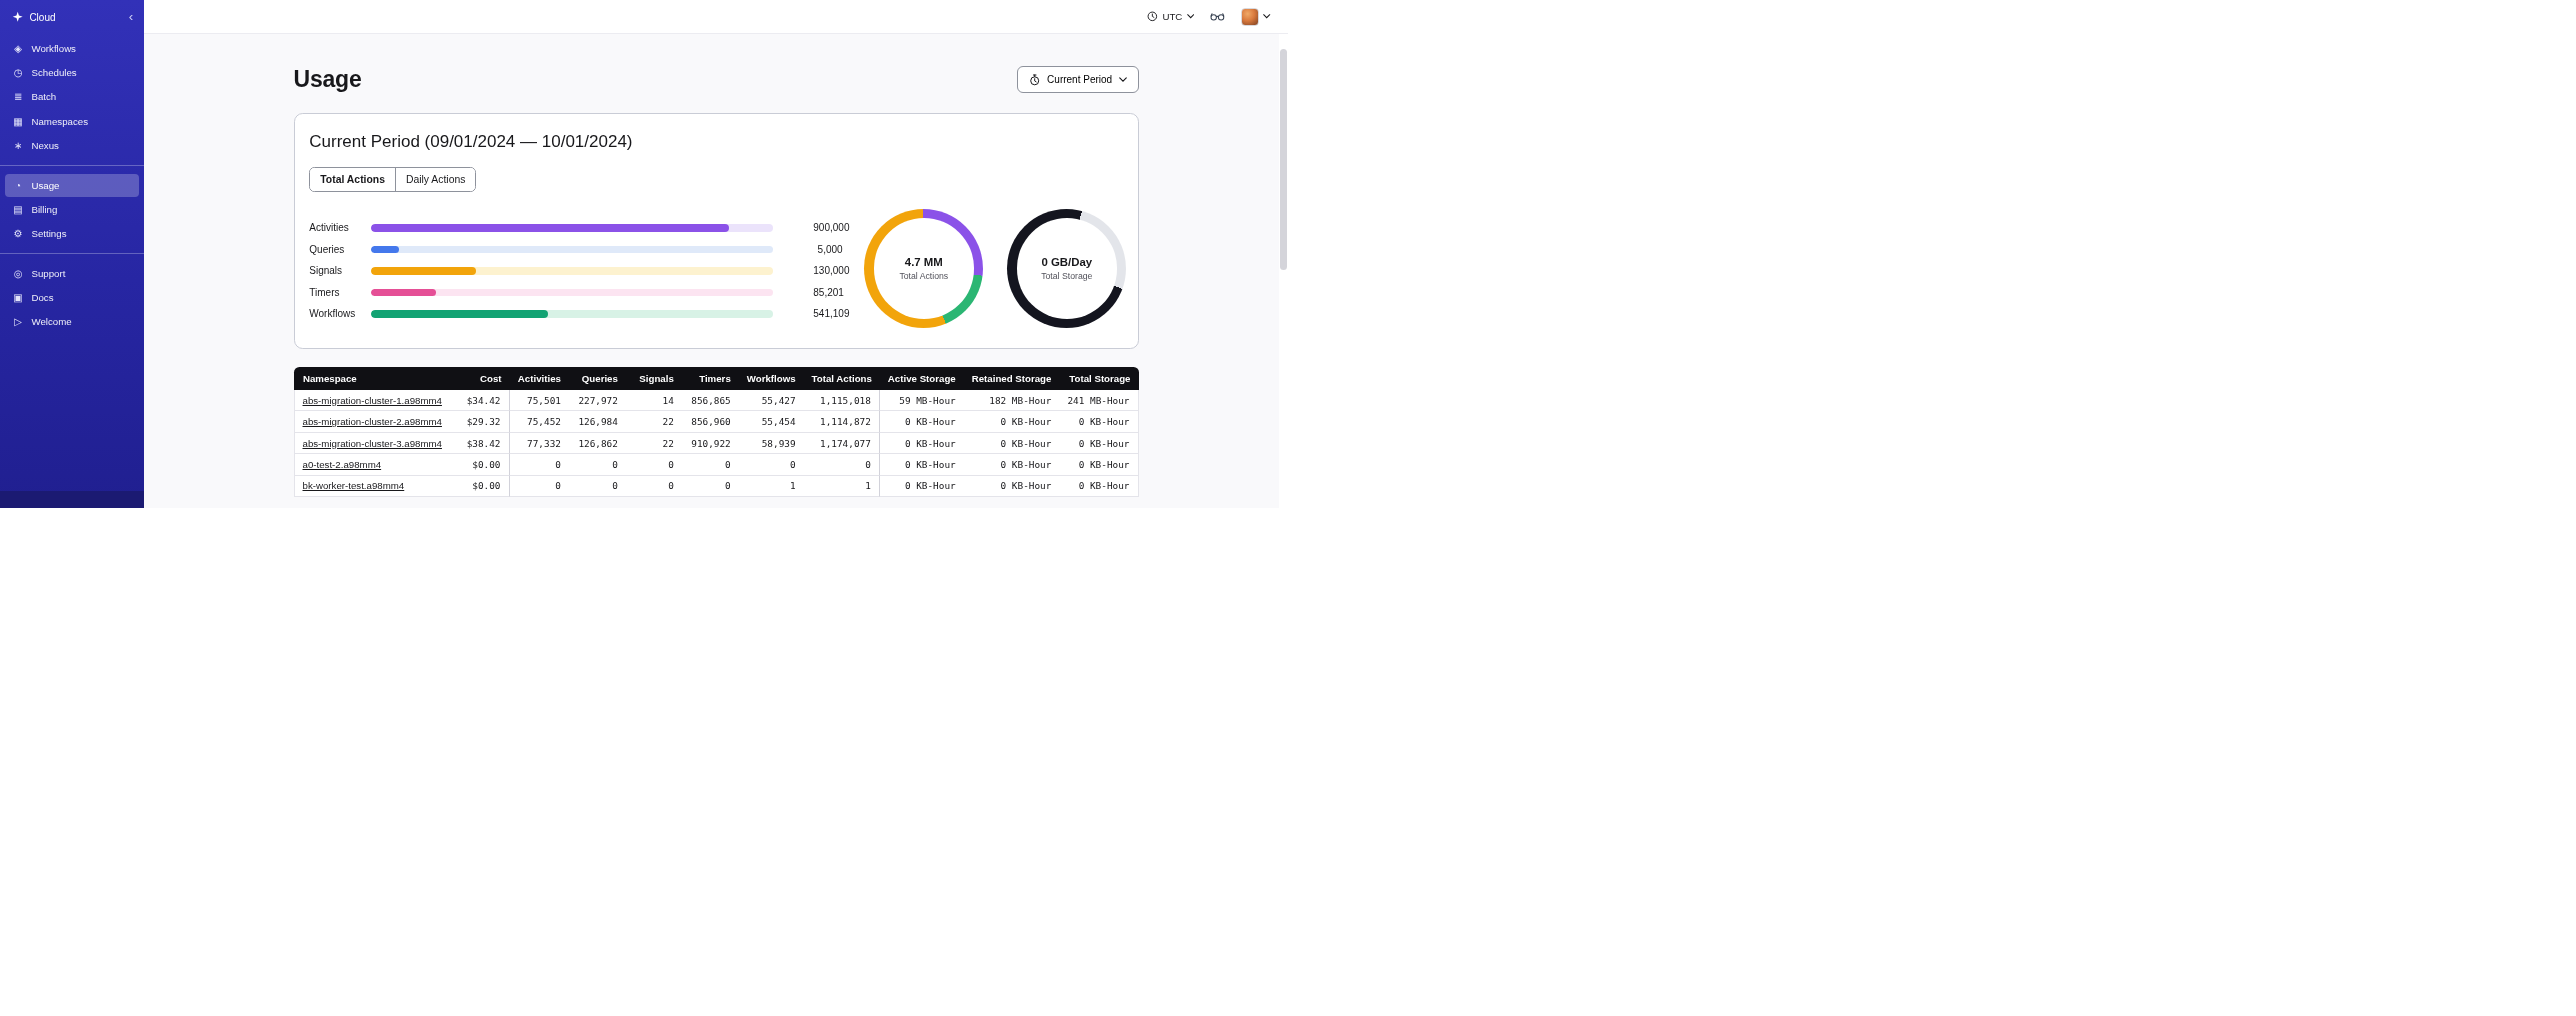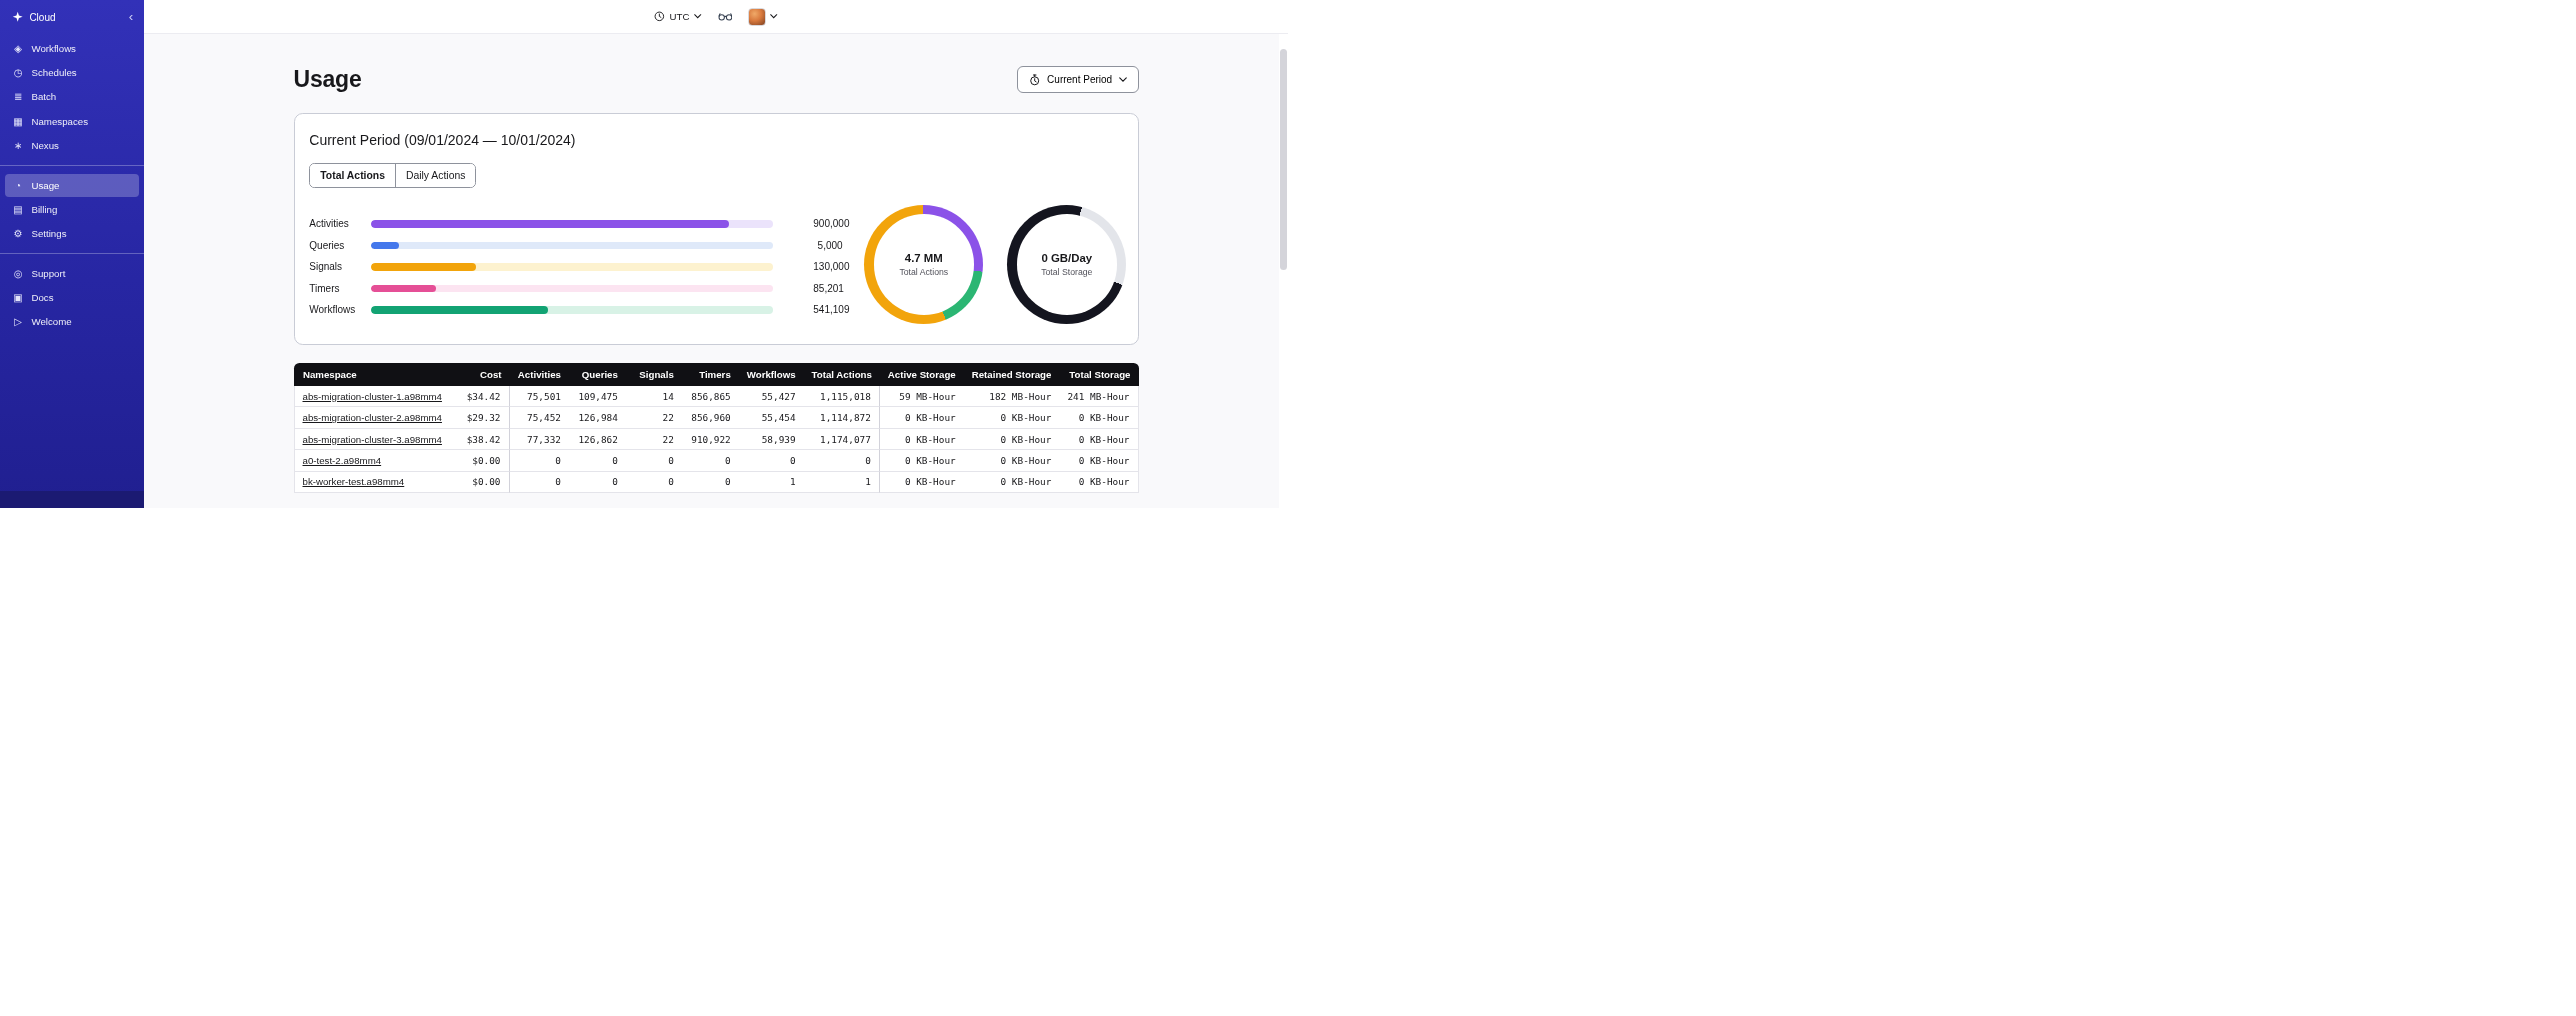--- a/index.html
+++ b/index.html
@@ -18,39 +18,39 @@
   .nav-divider { height: 0.7px; background: rgba(255,255,255,0.28); margin: 8px -5.4px; }
   .nav-item { display: flex; align-items: center; gap: 7.4px; height: 23px; padding: 0 6.7px; border-radius: 4px;
     font-size: 9.7px; color: rgba(255,255,255,0.92); cursor: pointer; }
   .nav-item.active { background: rgba(255,255,255,0.24); color: #fff; }
   .nav-icon { width: 12px; text-align: center; font-size: 10px; color: #e3e4fb; flex-shrink: 0; }
   .sidebar-footer { margin-top: auto; height: 17.4px; background: #1b1a72; }
 
   
   .right-col { flex: 1; display: flex; flex-direction: column; min-width: 0; }
   .topbar { height: 34px; background: #fff; border-bottom: 0.7px solid #ececf1; display: flex; align-items: center;
-    justify-content: center; gap: 16px; padding: 0 17.4px; flex-shrink: 0; }
+    justify-content: flex-end; gap: 16px; padding: 0 17.4px; flex-shrink: 0; }
   .tz-select { display: flex; align-items: center; gap: 4.7px; font-size: 9.7px; cursor: pointer; }
   .icon-btn { display: flex; align-items: center; cursor: pointer; }
   .avatar-wrap { display: flex; align-items: center; gap: 4px; cursor: pointer; }
   .avatar { width: 18px; height: 18px; border-radius: 4px;
     background: radial-gradient(circle at 35% 30%, #f0a968 0%, #d97a3e 45%, #7e4020 100%); border: 0.7px solid #d9d9de; }
   .chev svg { display: block; }
 
   .main { flex: 1; background: #f9f9fb; overflow: hidden; }
   .content { width: 845px; margin: 0 auto; }
 
   .title-row { margin-top: 32px; display: flex; align-items: center; justify-content: space-between; }
   .page-title { font-size: 23px; font-weight: 600; letter-spacing: -0.2px; }
   .period-btn { display: flex; align-items: center; gap: 6.7px; background: #fff; border: 0.7px solid #8e929c;
     border-radius: 6px; padding: 6.7px 10.7px; font-size: 10px; font-weight: 500; cursor: pointer; }
 
   
   .usage-card { margin-top: 20px; background: #fff; border: 0.7px solid #c9ccd6; border-radius: 8.7px; padding: 17.4px 14.8px 20px 14.8px; }
-  .card-title { font-size: 14px; font-weight: 500; color: #18181b; }
+  .card-title { font-size: 17px; font-weight: 500; color: #18181b; }
   .tab-group { margin-top: 14.8px; display: inline-flex; border: 0.7px solid #8e929c; border-radius: 5.4px; overflow: hidden; background: #fff; }
   .tab { padding: 6px 10px; font-size: 10.4px; cursor: pointer; background: #fff; color: #18181b; }
   .tab.active { font-weight: 700; border-right: 0.7px solid #8e929c; }
 
   .chart-area { margin-top: 25.5px; display: flex; align-items: flex-start; }
   .bars { width: 536px; display: flex; flex-direction: column; }
   .bar-row { display: flex; align-items: center; height: 21.5px; }
   .bar-label { width: 62px; font-size: 10px; color: #18181b; flex-shrink: 0; }
   .bar-track { width: 402px; height: 7.4px; border-radius: 4px; overflow: hidden; flex-shrink: 0; }
   .bar-fill { height: 100%; border-radius: 4px; }
@@ -300,21 +300,21 @@
                 <th>Active Storage</th>
                 <th>Retained Storage</th>
                 <th>Total Storage</th>
               </tr>
             </thead>
           <tbody>
               <tr>
                 <td><span class="ns-link">abs-migration-cluster-1.a98mm4</span></td>
                 <td class="sep">$34.42</td>
                 <td>75,501</td>
-                <td>109,475</td>
+                <td>227,972</td>
                 <td>14</td>
                 <td>856,865</td>
                 <td>55,427</td>
                 <td class="sep">1,115,018</td>
                 <td>59 MB-Hour</td>
                 <td>182 MB-Hour</td>
                 <td>241 MB-Hour</td>
               </tr>
               <tr>
                 <td><span class="ns-link">abs-migration-cluster-2.a98mm4</span></td>

